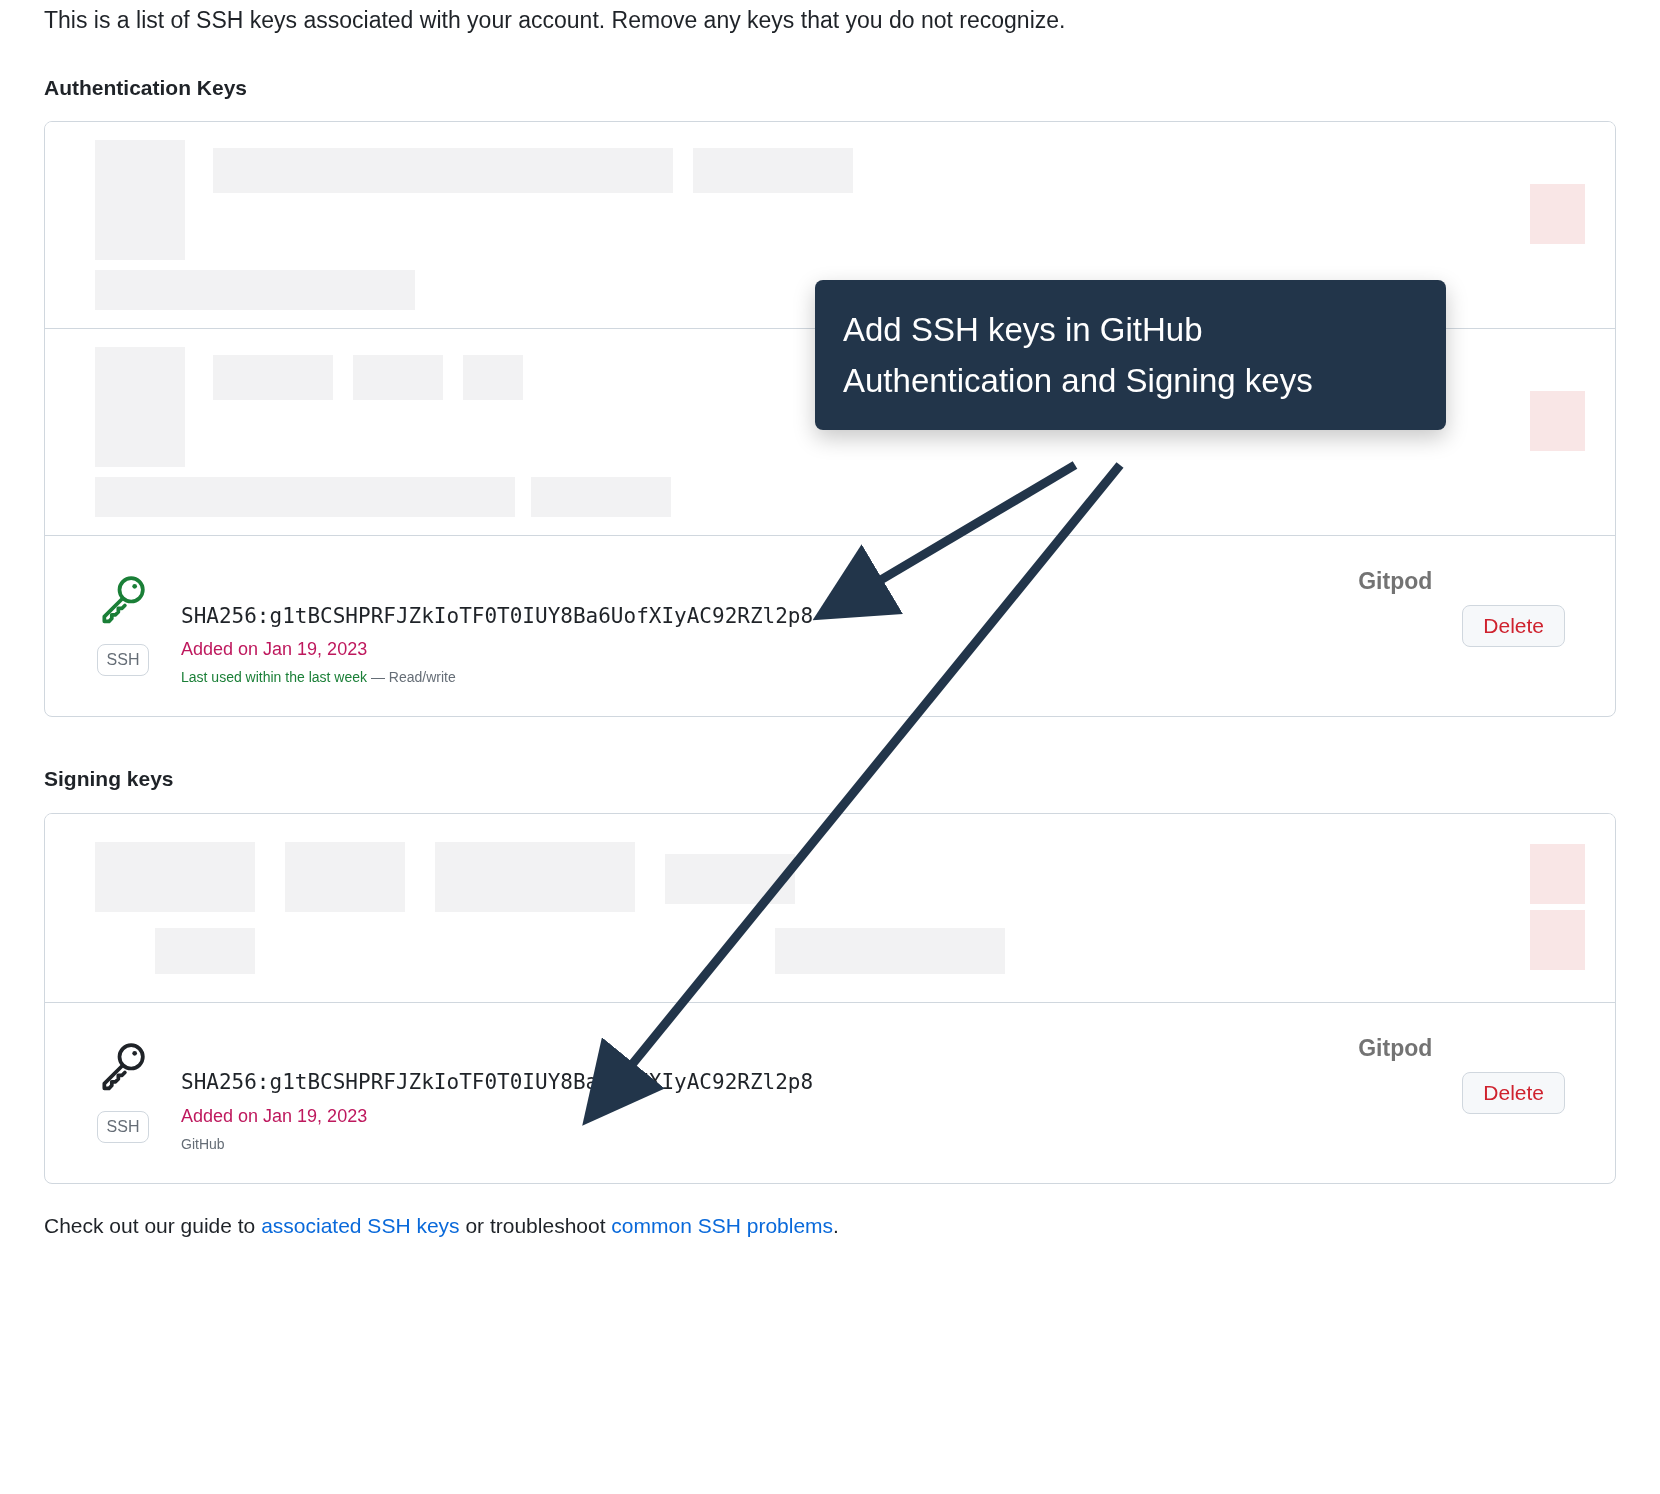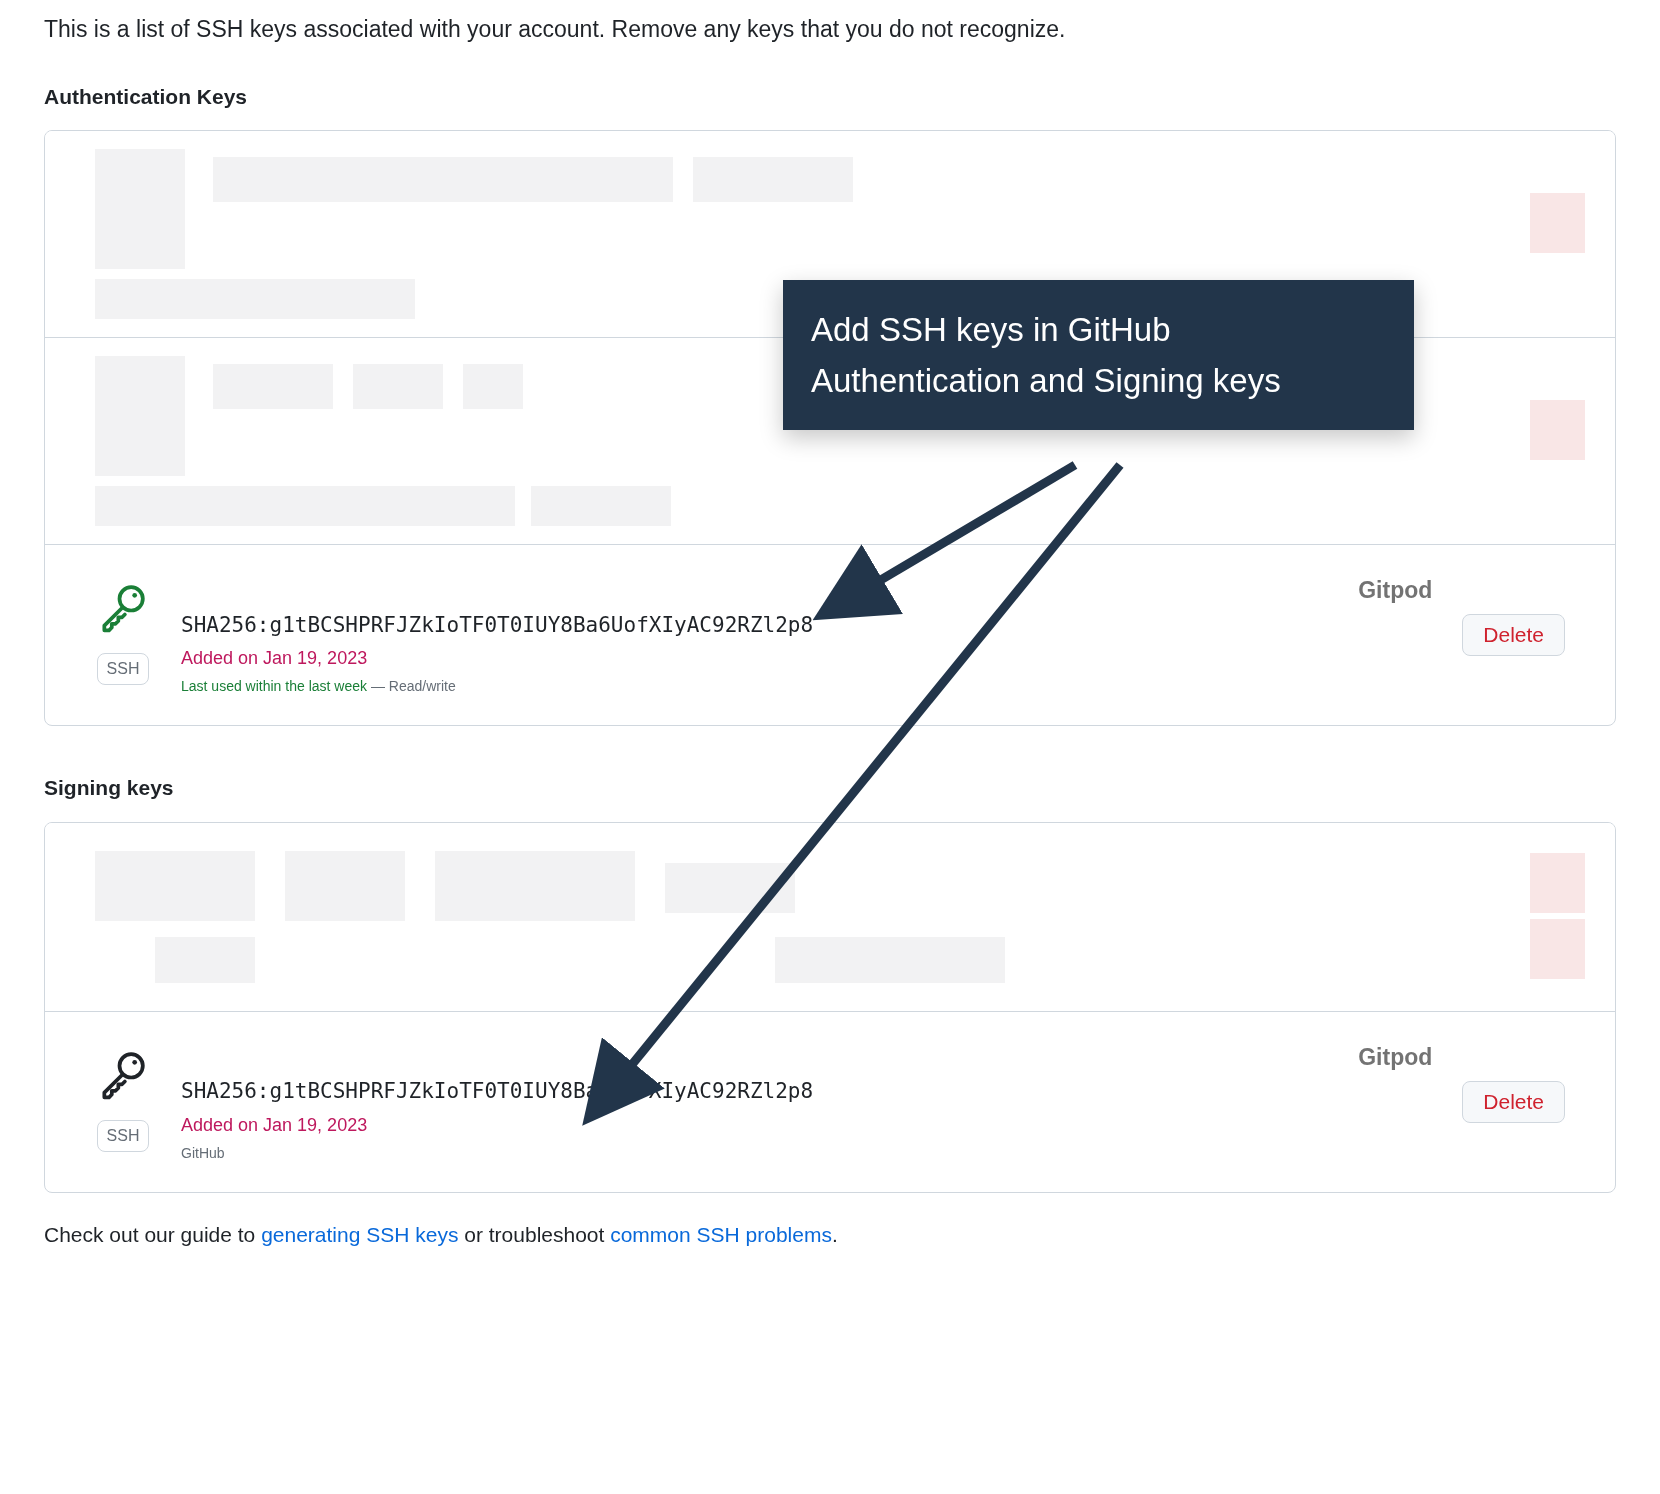--- a/index.html
+++ b/index.html
@@ -6,21 +6,21 @@
   body{
     font-family:-apple-system,BlinkMacSystemFont,"Segoe UI",Helvetica,Arial,sans-serif;
     color:#1f2328;
     width:1660px;
     height:1494px;
     position:relative;
     font-size:23px;
     line-height:1.5;
   }
   .content{padding:0 44px;}
-  .intro{font-size:23px;color:#1f2328;margin:0 0 34px 0;padding-top:12px;}
+  .intro{font-size:23px;color:#1f2328;margin:0 0 34px 0;padding-top:3px;}
   .section-title{font-size:21px;font-weight:600;margin:0 0 18px 0;color:#1f2328;}
   .box{
     border:1px solid #d0d7de;
     border-radius:8px;
     margin-bottom:46px;
     overflow:hidden;
     background:#fff;
   }
   .placeholder-row{
     padding:18px 50px;
@@ -71,28 +71,28 @@
     padding:8px 20px;
     cursor:pointer;
     font-family:inherit;
   }
   .footer-text{font-size:21px;color:#1f2328;}
   .footer-text a{color:#0969da;text-decoration:none;}
 
   
   .callout{
     position:absolute;
-    left:783px;
+    left:815px;
     top:280px;
     background:#22354a;
     color:#fff;
     font-size:33px;
     line-height:1.55;
     padding:24px 28px;
-    border-radius:0;
+    border-radius:8px;
     max-width:575px;
     box-shadow:0 8px 22px rgba(0,0,0,0.22);
     z-index:10;
   }
   .arrows{position:absolute;left:0;top:0;width:1660px;height:1494px;pointer-events:none;z-index:9;}
 </style>
 </head>
 <body>
 
 <div class="content">
@@ -189,21 +189,21 @@
         <div class="key-usage">GitHub</div>
       </div>
       <div class="key-actions">
         <button class="del-btn">Delete</button>
       </div>
     </div>
 
   </div>
 
   <p class="footer-text">
-    <span>Check out our guide to </span><a href="#">generating SSH keys</a><span> or troubleshoot </span><a href="#">common SSH problems</a><span>.</span>
+    <span>Check out our guide to </span><a href="#">associated SSH keys</a><span> or troubleshoot </span><a href="#">common SSH problems</a><span>.</span>
   </p>
 </div>
 
 <div class="callout">Add SSH keys in GitHub Authentication and Signing keys</div>
 <svg class="arrows">
   <defs>
     <marker id="ah" viewBox="0 0 12 12" refX="9" refY="6" markerWidth="9" markerHeight="9" orient="auto-start-reverse">
       <path d="M0,0 L12,6 L0,12 Z" fill="#22354a"></path>
     </marker>
   </defs>

